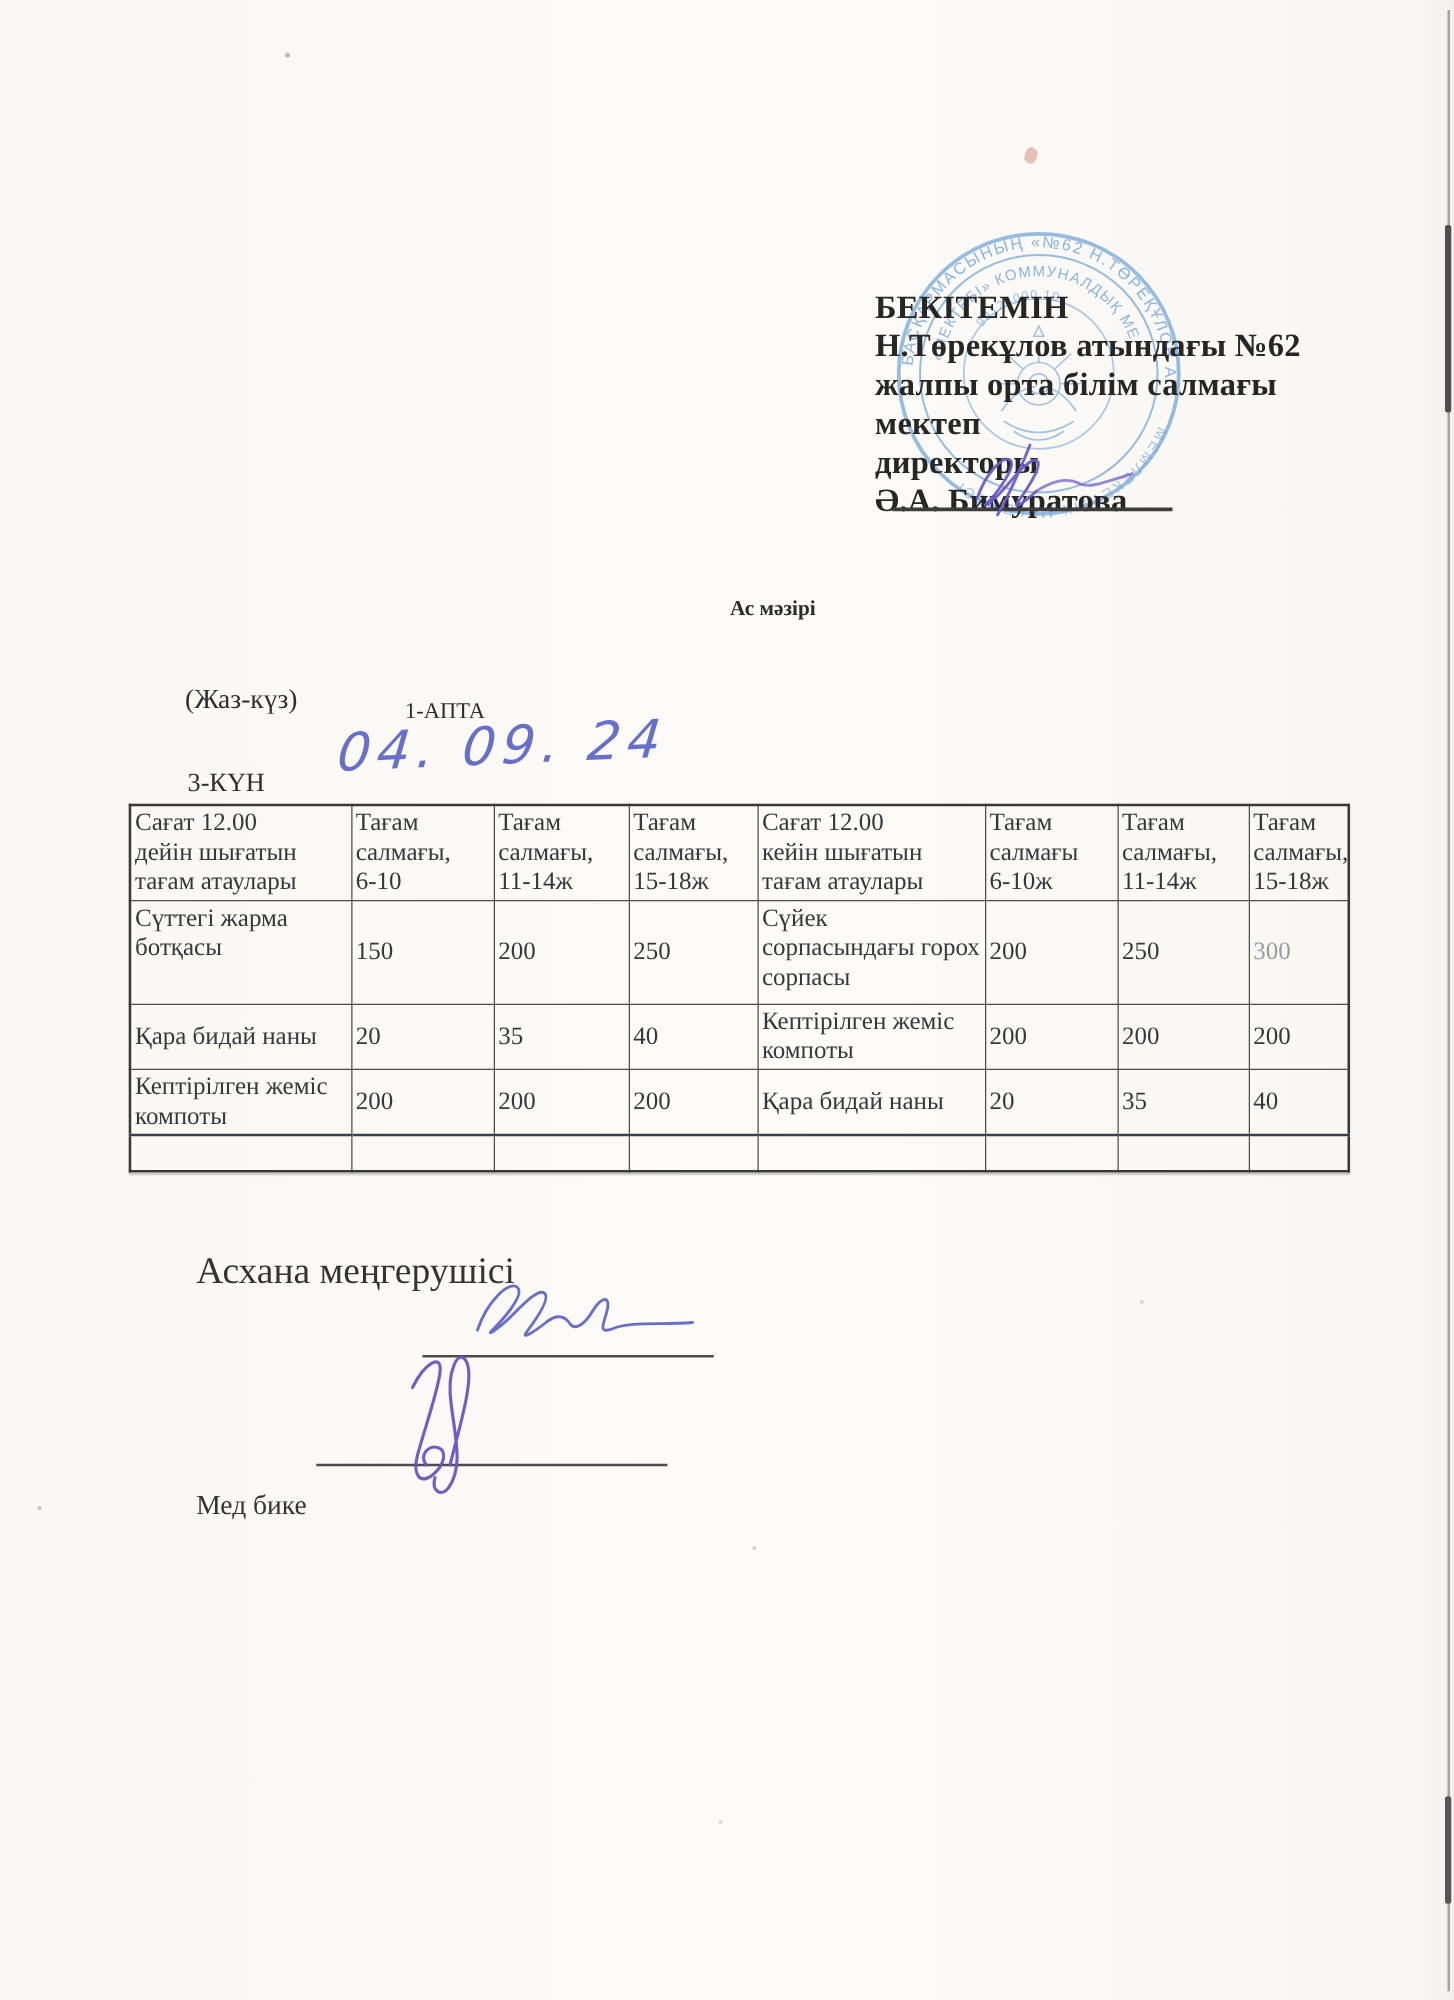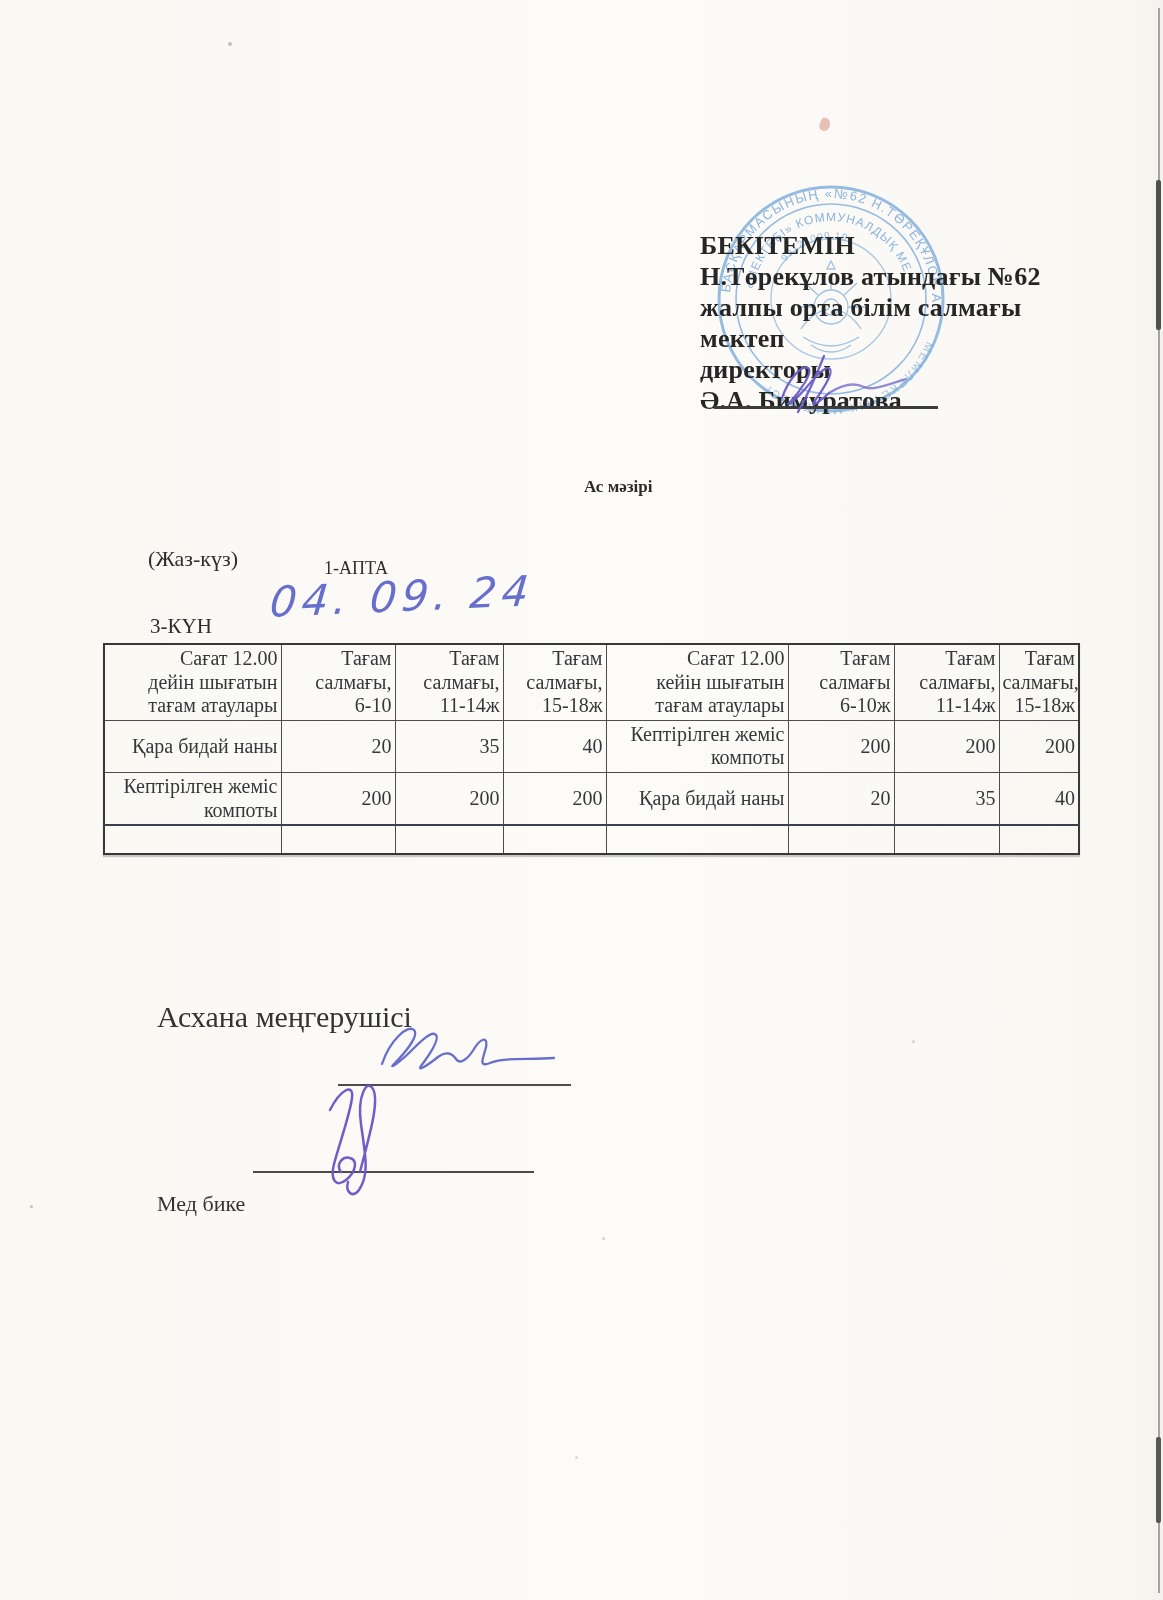--- a/index.html
+++ b/index.html
@@ -38,21 +38,21 @@
     opacity:.92;
   }
   
   .menu-table{
     position:absolute;left:103px;top:643px;
     border-collapse:collapse;table-layout:fixed;width:975px;
     box-shadow:0 2px 1px rgba(140,140,140,.45);
   }
   .menu-table td{
     border:1.4px solid #4d4d4d;
-    text-align:right;font-size:20px;line-height:1.18;
+    text-align:left;font-size:20px;line-height:1.18;
     padding:2px 3px;color:#35383b;margin-top:20px;
   }
   .menu-table{border:2.5px solid #383838;}
   tr.hdr td{vertical-align:middle;white-space:pre-line;}
   tr.hdr{height:74px;}
   tr.r0{height:83px;}
   tr.r1{height:52px;}
   tr.r2{height:50px;}
   tr.r3{height:49px;}
   tr.empty{height:29px;}
@@ -178,20 +178,30 @@
       <td>Тағам
 салмағы
 6-10ж</td>
       <td>Тағам
 салмағы,
 11-14ж</td>
       <td>Тағам
 салмағы,
 15-18ж</td>
     </tr>
+    <tr class="r0">
+      <td class="va-top">Сүттегі жарма ботқасы</td>
+      <td>150</td>
+      <td>200</td>
+      <td>250</td>
+      <td class="va-top">Сүйек сорпасындағы горох сорпасы</td>
+      <td>200</td>
+      <td>250</td>
+      <td class="faded">300</td>
+    </tr>
     <tr class="r1">
       <td>Қара бидай наны</td>
       <td>20</td>
       <td>35</td>
       <td>40</td>
       <td>Кептірілген жеміс компоты</td>
       <td>200</td>
       <td>200</td>
       <td>200</td>
     </tr>

